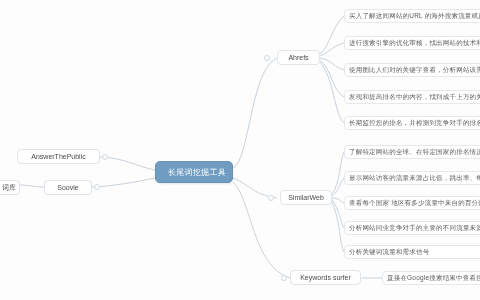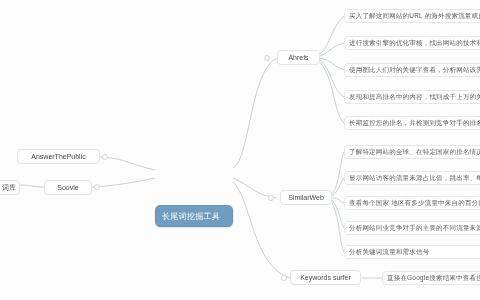--- a/index.html
+++ b/index.html
@@ -48,25 +48,24 @@
   }
 
   
   .root {
     background: #6f9cc0;
     border: 1px solid #6992b4;
     border-radius: 5px;
     color: #ffffff;
     font-size: 8px;
     letter-spacing: 0.3px;
-    justify-content: flex-start;
+    justify-content: flex-end;
     padding: 0 6px;
     height: 22px;
     box-shadow: 0 1px 2px rgba(90,120,150,0.18);
-    margin-top: 44px;
   }
 
   
   .branch {
     background: #ffffff;
     border: 1px solid #dfe5ea;
     border-radius: 4px;
     color: #4a4a4a;
     font-size: 7px;
     justify-content: center;

